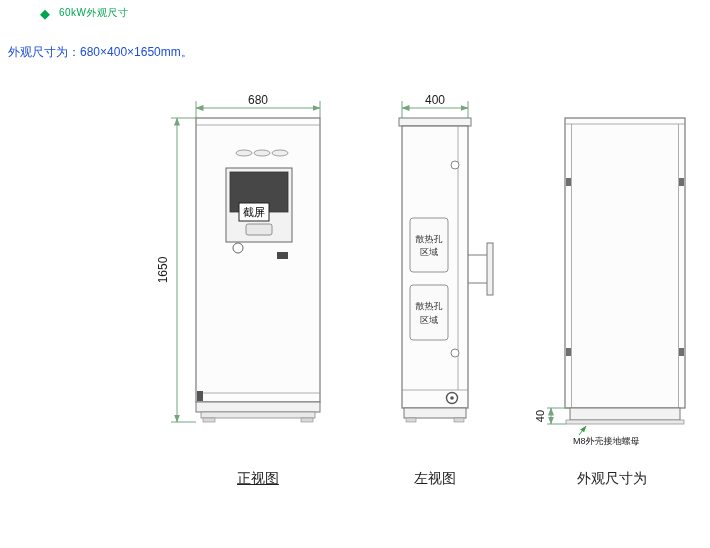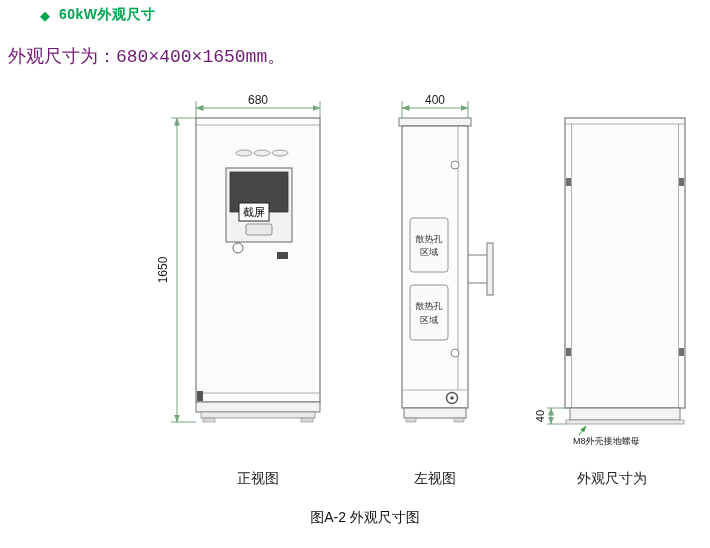--- a/index.html
+++ b/index.html
@@ -6,26 +6,26 @@
   html,body { width:710px; height:548px; }
   body {
     background:#ffffff;
     font-family:"Liberation Sans","DejaVu Sans",sans-serif;
     position:relative;
     overflow:hidden;
   }
   .page { position:absolute; inset:0; background:#ffffff; }
   .heading { position:absolute; left:40px; top:6px; display:flex; align-items:center; gap:9px; }
   .diamond { color:#00a550; font-size:13px; line-height:1; }
-  .heading-text { color:#00a550; font-size:14px; font-weight:bold; letter-spacing:0.5px; }
-  .subtitle { position:absolute; left:8px; top:44px; font-size:18px; color:#701a75;font-family:Liberation Mono, monospace; }
+  .heading-text { color:#00a550; font-size:10px; font-weight:normal; letter-spacing:0.5px; }
+  .subtitle { position:absolute; left:8px; top:44px; font-size:12px; color:#1d4ed8; }
   .drawings { position:absolute; left:0; top:85px; width:710px; height:385px; }
   svg text { font-family:"Liberation Sans","DejaVu Sans",sans-serif; }
   .view-label { position:absolute; top:470px; font-size:14px; color:#222222; text-align:center; }
-  .view-label.front { left:218px; width:80px; }
+  .view-label.front { left:218px; width:80px;text-decoration:underline; }
   .view-label.left  { left:395px; width:80px;font-family:Liberation Mono, monospace; }
   .view-label.back  { left:567px; width:90px; }
   .caption { position:absolute; top:509px; left:20px; width:690px; text-align:center; font-size:14px; color:#111111; }
 </style>
 </head>
 <body>
 
 <div class="page">
 
   <div class="heading">
@@ -153,15 +153,14 @@
         <line x1="579" y1="350" x2="586" y2="341" stroke="#3f9d42" stroke-width="1" marker-end="url(#leadArrow)"></line>
         <text x="573" y="359" font-size="9" fill="#1a1a1a">M8外壳接地螺母</text>
       </g>
     </g>
   </svg>
 
   <div class="view-label front">正视图</div>
   <div class="view-label left">左视图</div>
   <div class="view-label back">外观尺寸为</div>
 
-  <div class="caption">图A-2 外观尺寸图</div>
 
 </div>
 
 </body></html>

